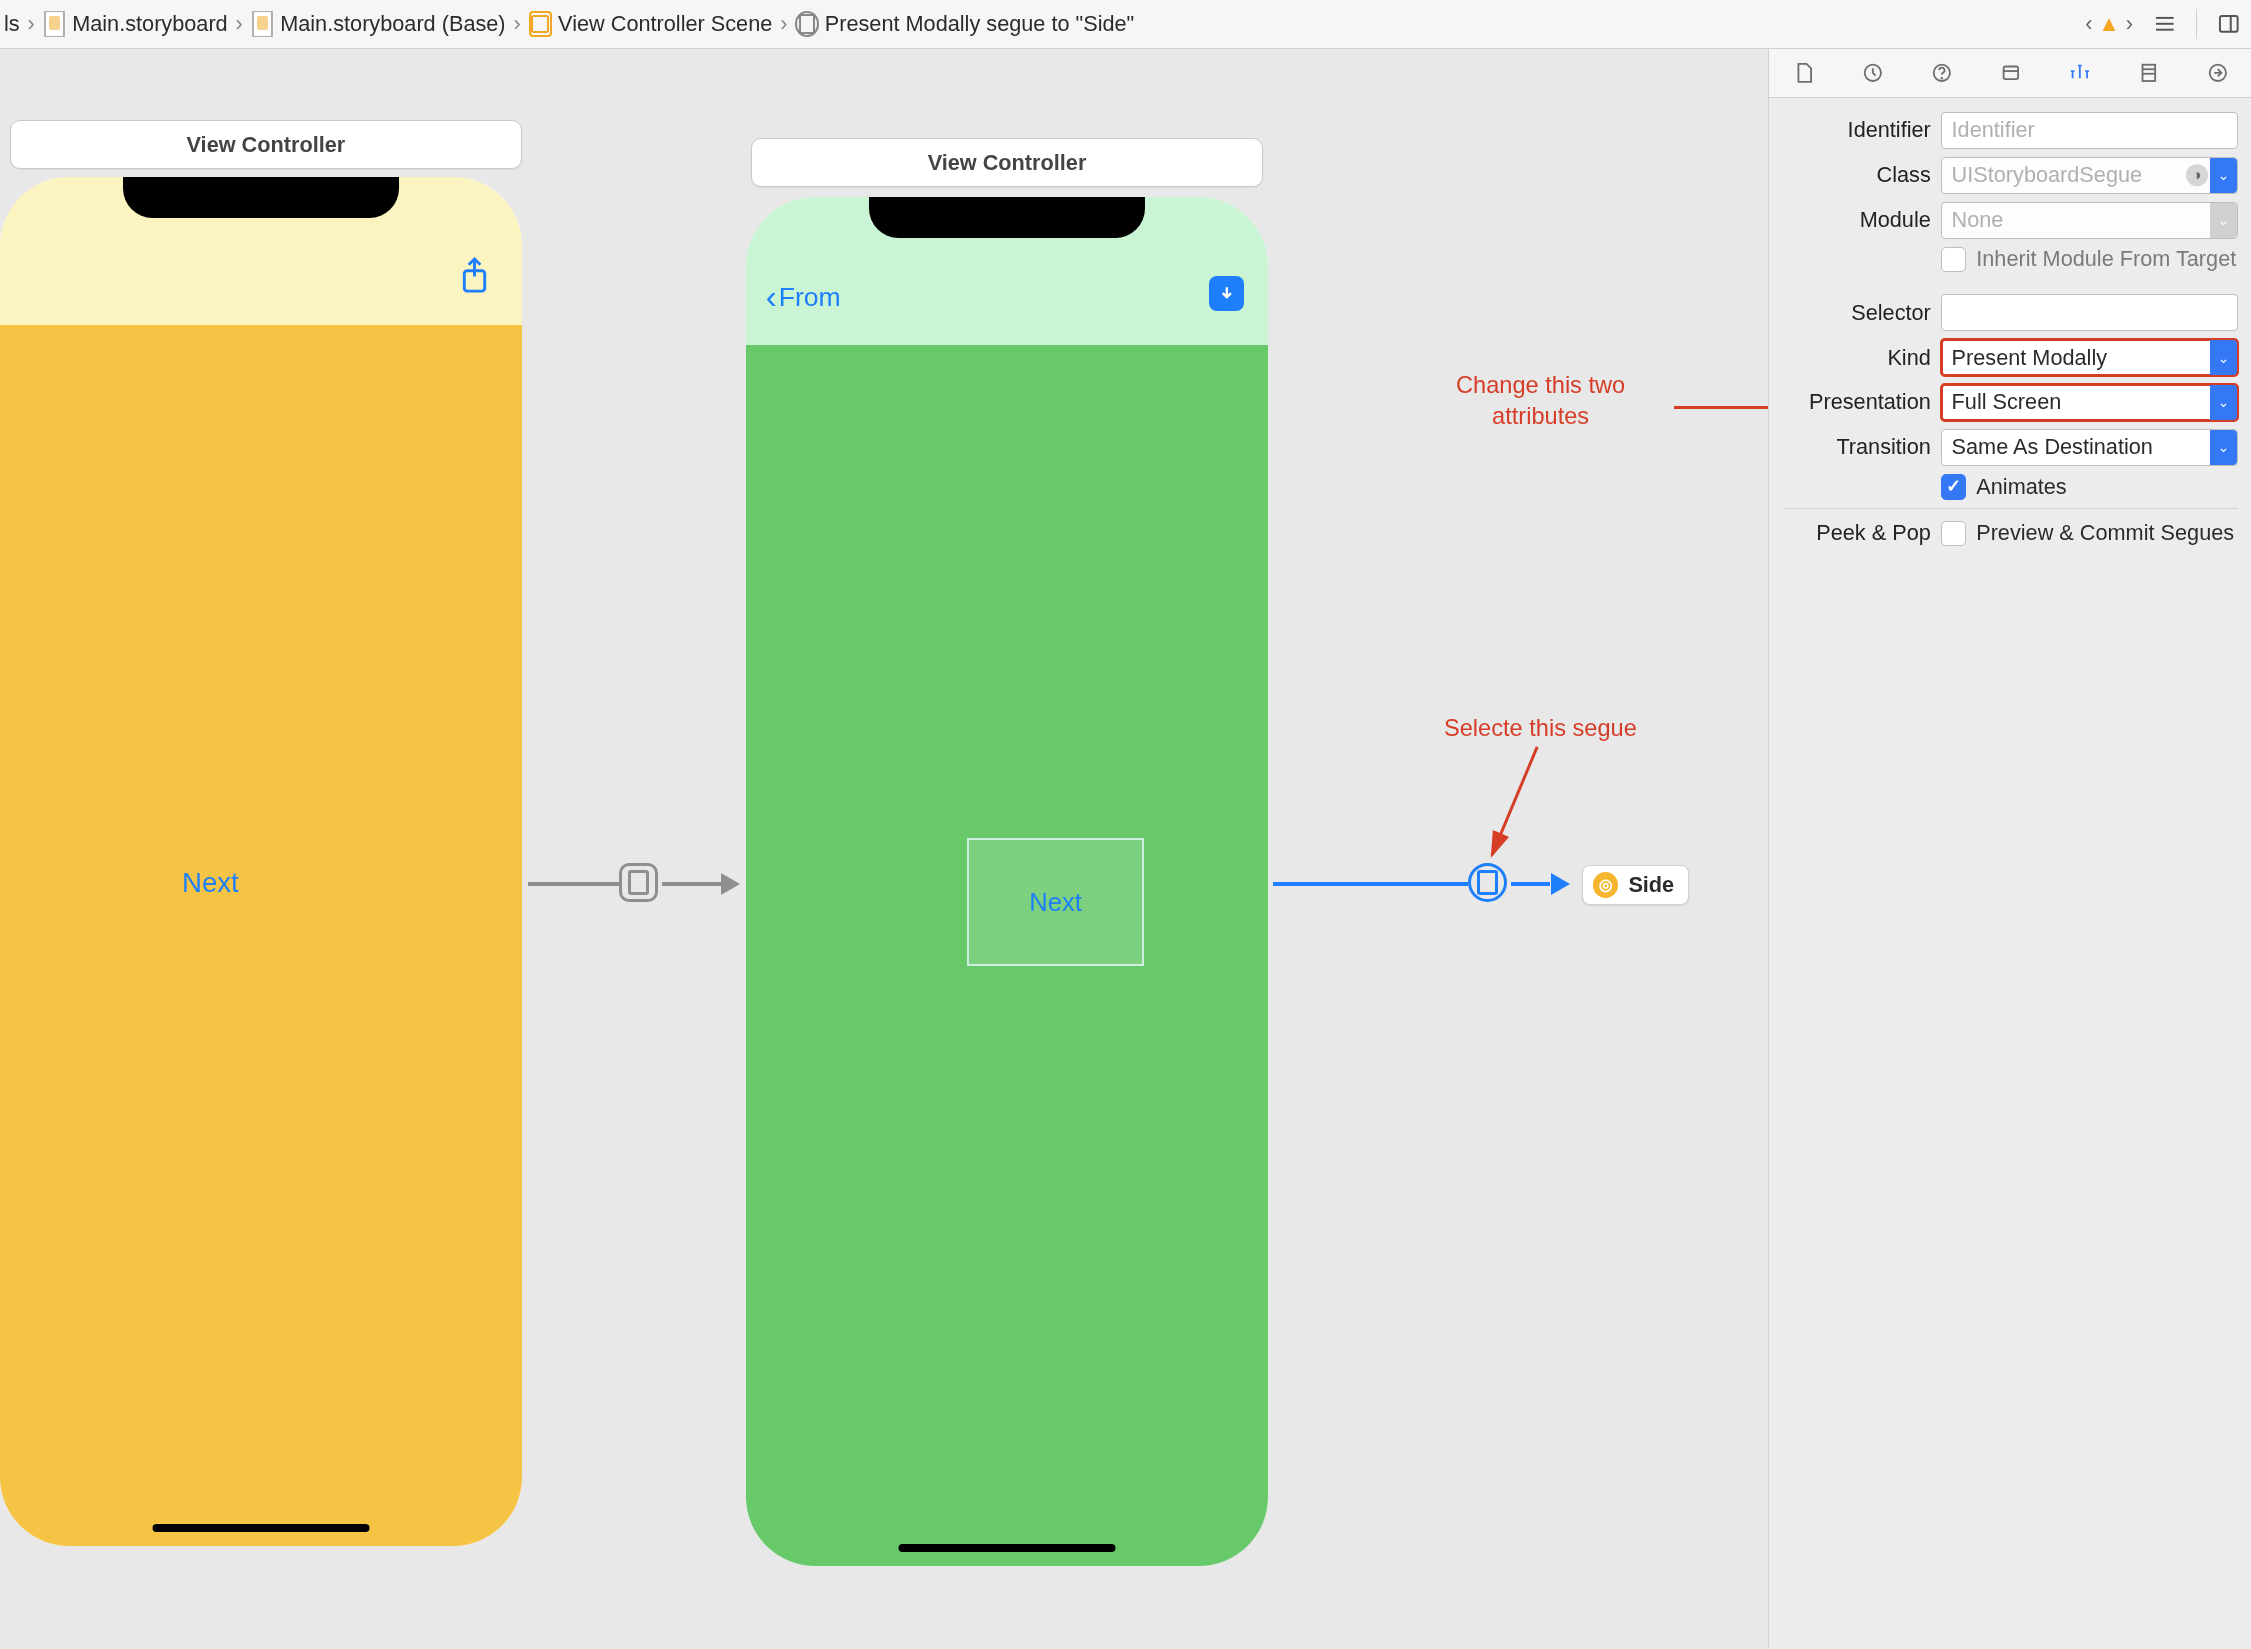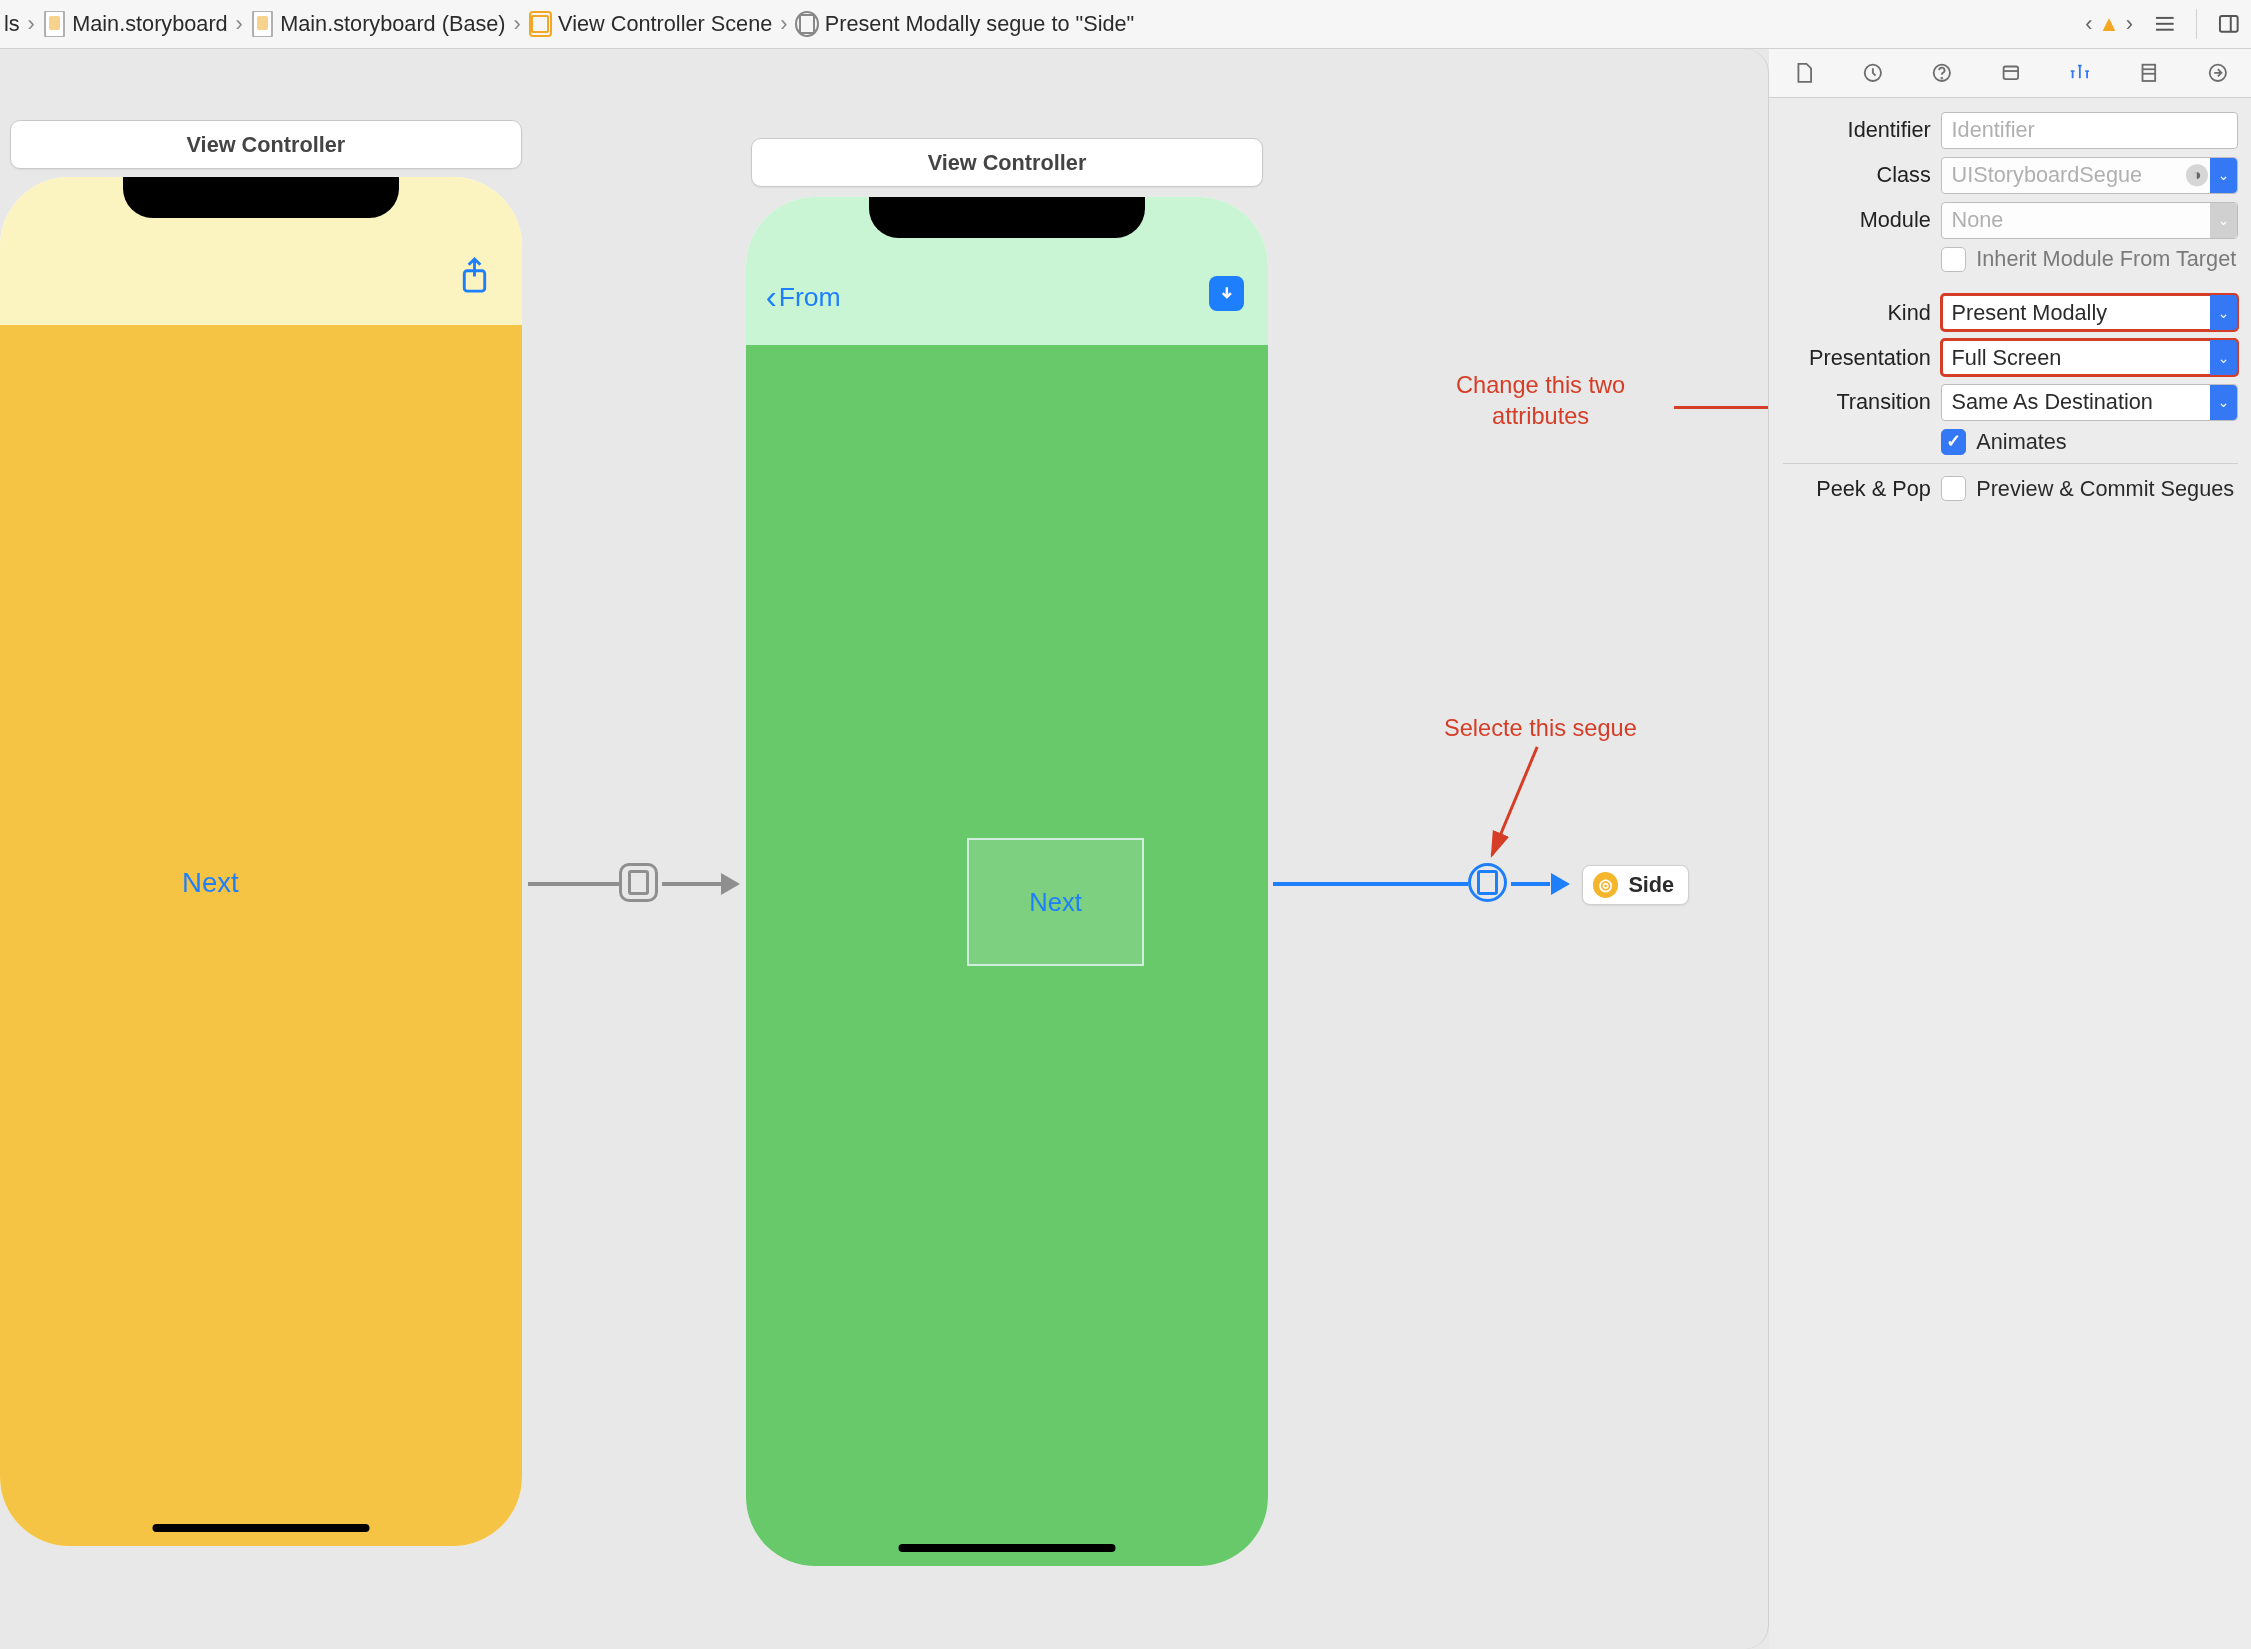--- a/index.html
+++ b/index.html
@@ -95,21 +95,20 @@
     flex:1;
     display:flex;
     overflow:hidden;
   }
   .canvas {
     flex:1;
     position:relative;
     background: var(--canvas-bg);
     overflow:hidden;
     border-right:1px solid var(--toolbar-border);
-    border-radius:24px;
   }
   .inspector-tabs {
     width: 483px;
     height: 49px;
     background: var(--toolbar-bg);
     border-bottom:1px solid var(--toolbar-border);
     display:flex;
     align-items:center;
     justify-content:space-around;
   }
@@ -513,20 +512,26 @@
           </div>
         </div>
 
         <div class="check-row">
           <span class="check"></span>
           <span style="color:var(--text-dim);">Inherit Module From Target</span>
         </div>
 
         <div style="height:13.8px;"></div>
 
+        <div class="form-row">
+          <label>Selector</label>
+          <div class="field">
+            <span></span>
+          </div>
+        </div>
 
         <div class="form-row">
           <label>Kind</label>
           <div class="select highlight-red">
             <span>Present Modally</span>
             <span class="arrows">⌄</span>
           </div>
         </div>
 
         <div class="form-row">

